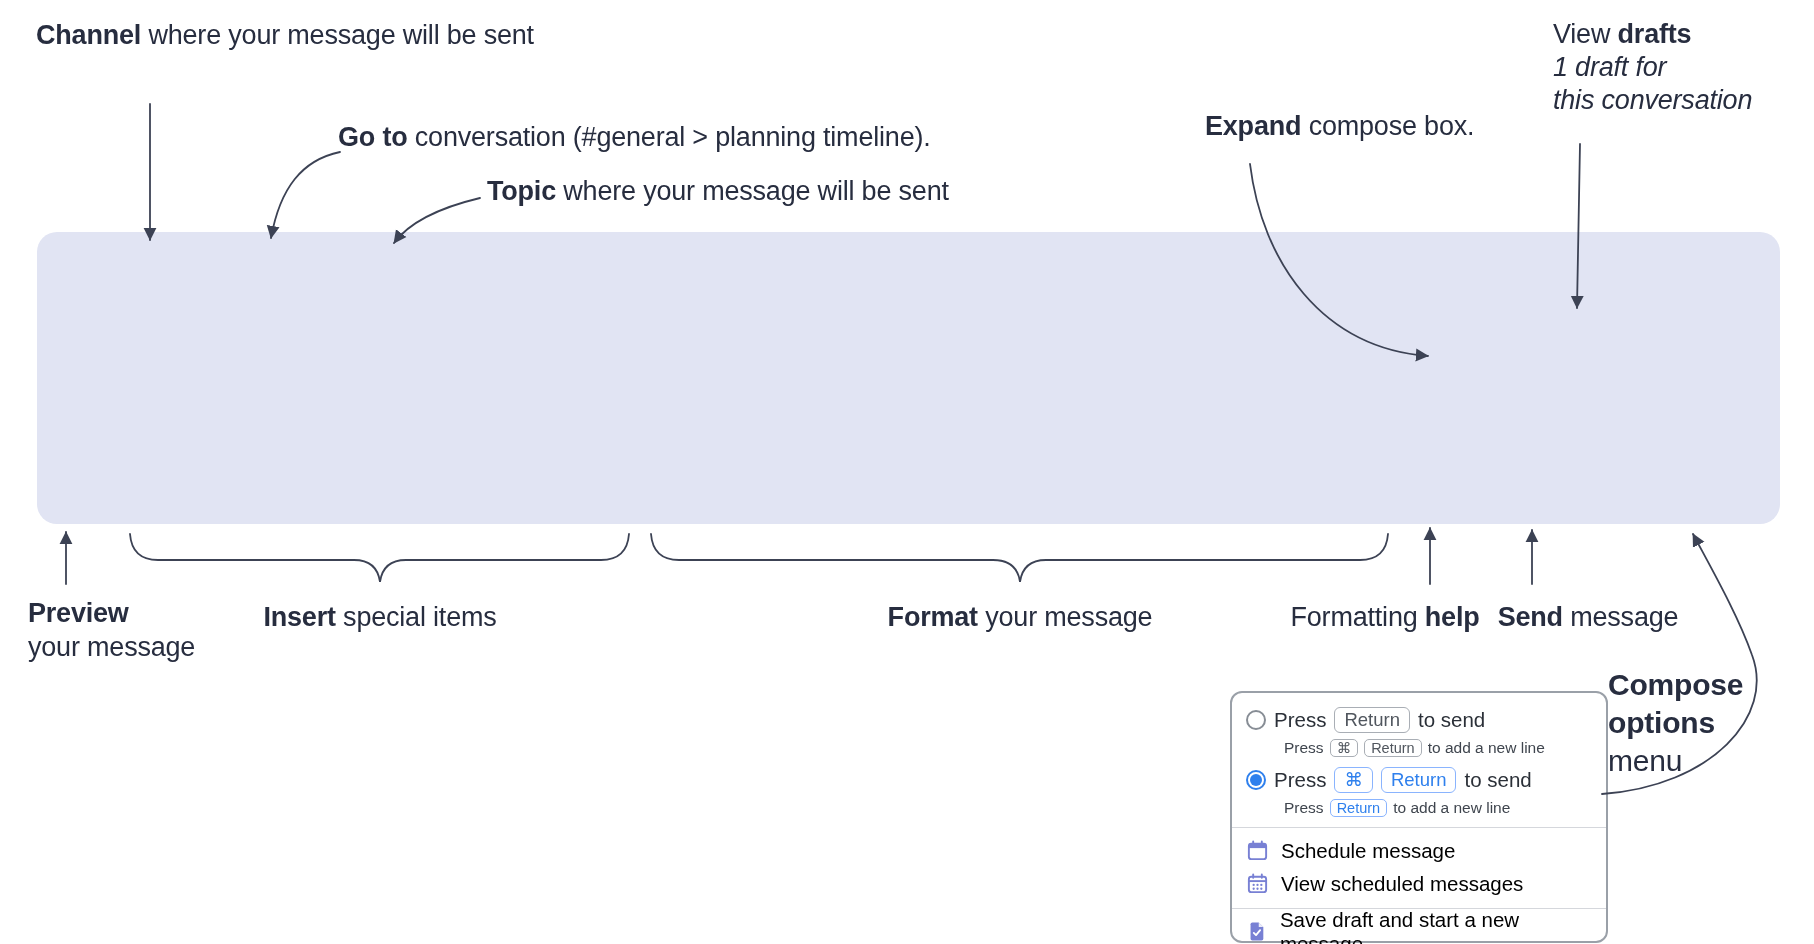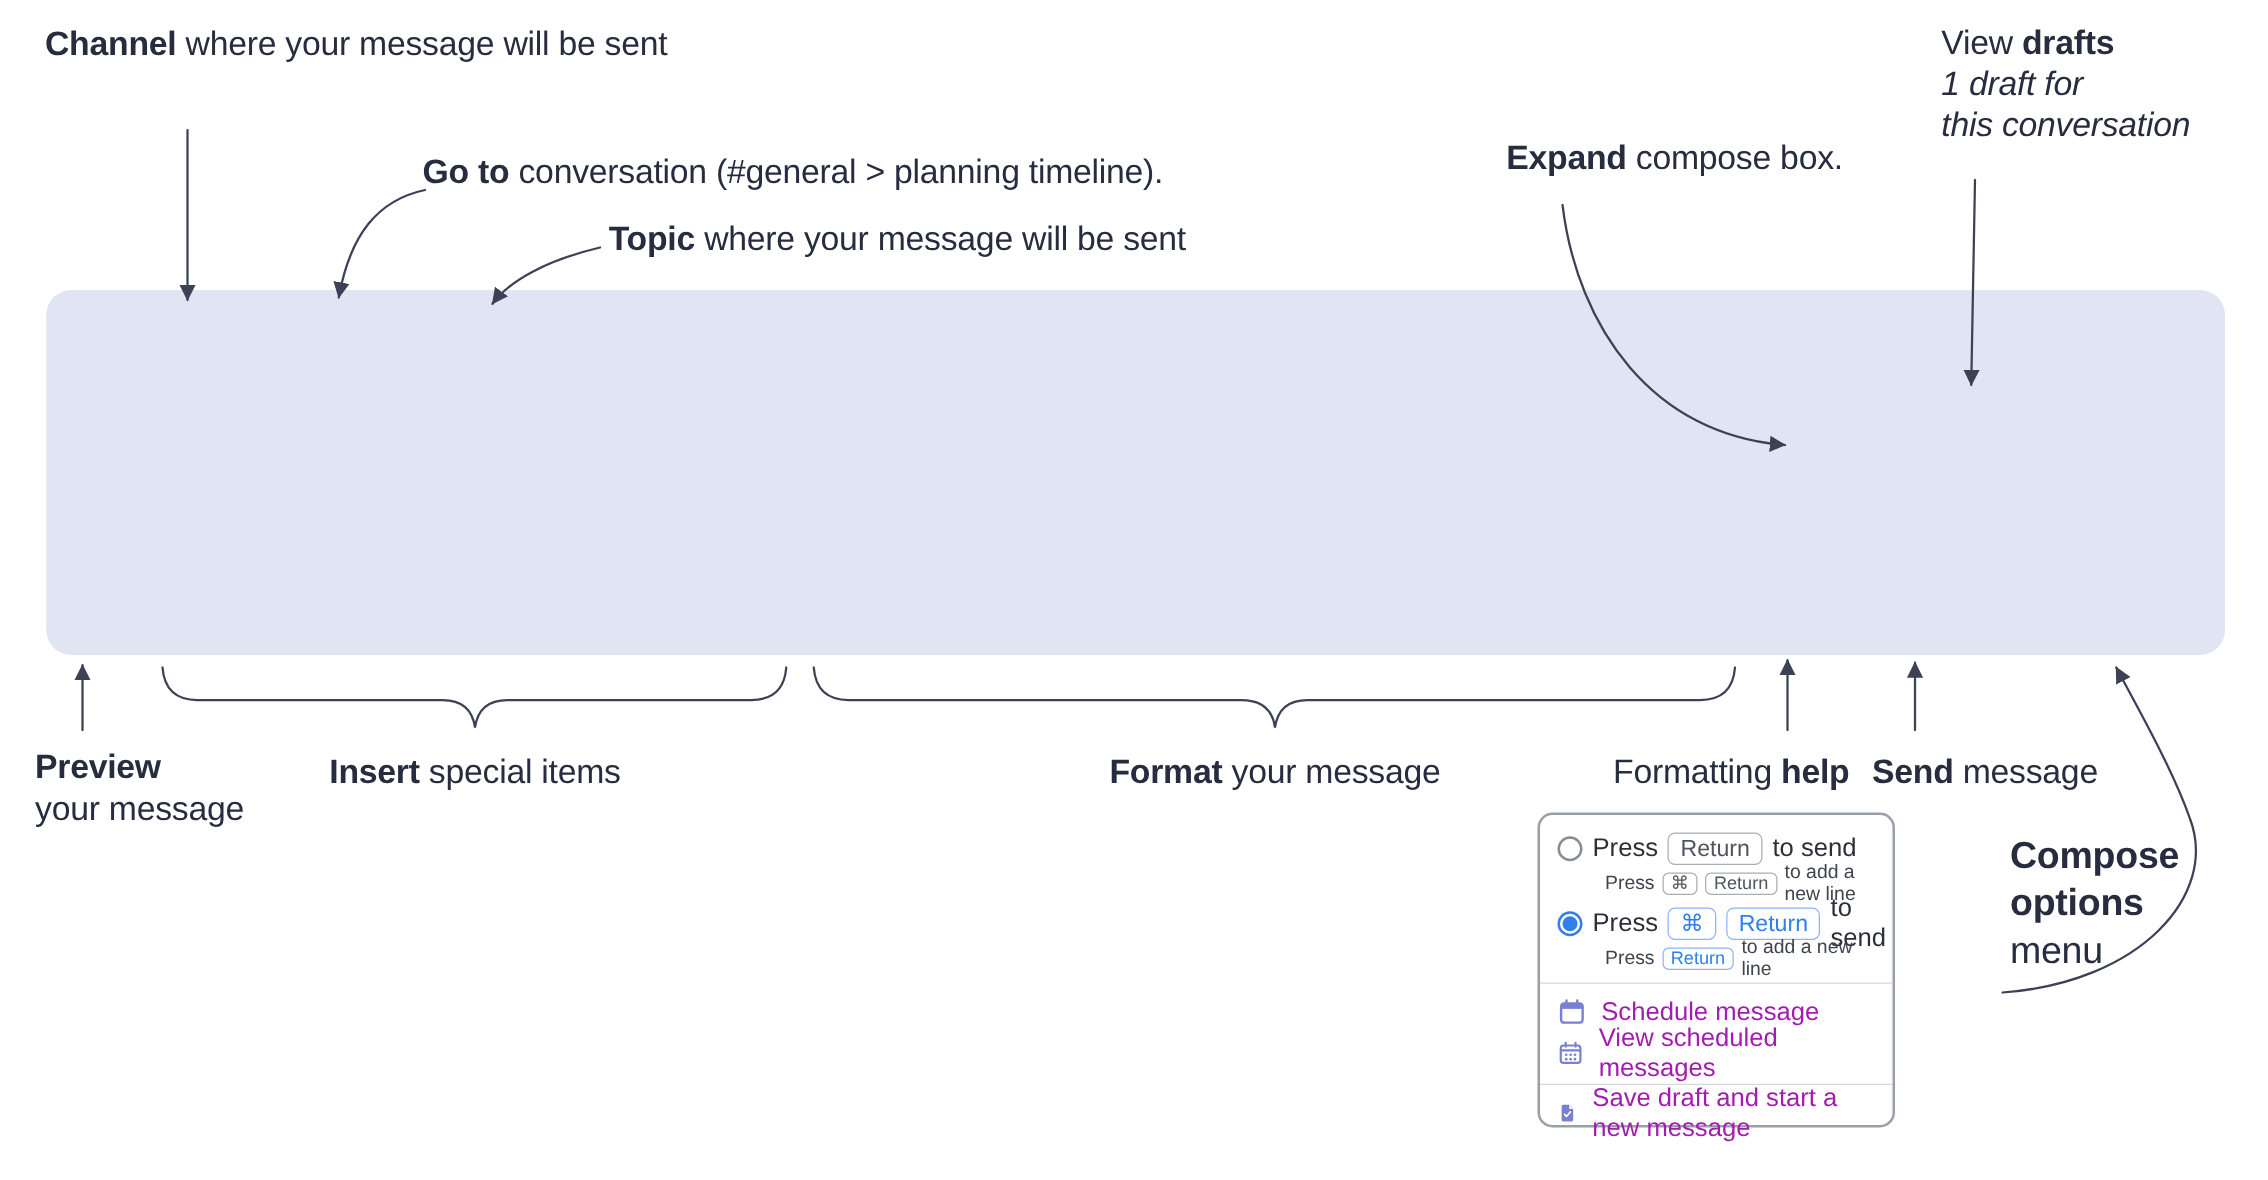--- a/index.html
+++ b/index.html
@@ -54,32 +54,32 @@
       align-items:flex-start;justify-content:center;padding-left:3px;box-sizing:border-box;}
   .spoiler-box i{display:block;height:3px;background:#5b6170;border-radius:1px;}
   
   .drafts-link{position:absolute;left:1537px;top:338px;font-size:27px;color:#6a73c7;cursor:pointer;}
   .send-btn{position:absolute;left:1528px;top:447px;width:122px;height:60px;background:#6461e8;border-radius:10px;
       display:flex;align-items:center;justify-content:center;cursor:pointer;}
   .dots-btn{position:absolute;left:1668px;top:450px;width:36px;height:56px;display:flex;flex-direction:column;
       align-items:center;justify-content:center;gap:7px;cursor:pointer;}
   .dots-btn i{width:10px;height:10px;border-radius:50%;background:#6f79cd;}
   
-  .popup{position:absolute;left:1230px;top:650px;width:286px;height:252px;background:#fff;border:2px solid #9aa0a8;
+  .popup{position:absolute;left:1230px;top:691px;width:378px;height:252px;background:#fff;border:2px solid #9aa0a8;
       border-radius:12px;box-sizing:border-box;z-index:2;padding:10px 14px 8px 14px;font-size:20.5px;color:#2b3038;}
   .prow{display:flex;align-items:center;gap:8px;margin-top:2px;height:30px;}
   .psub{display:flex;align-items:center;gap:6px;margin:2px 0 6px 38px;font-size:15.5px;color:#3f454e;height:22px;}
   .radio{width:20px;height:20px;border-radius:50%;border:2px solid #878d95;box-sizing:border-box;flex:none;cursor:pointer;}
   .radio.sel{border-color:#2f80ed;position:relative;}
   .radio.sel::after{content:"";position:absolute;left:2px;top:2px;width:12px;height:12px;border-radius:50%;background:#2f80ed;}
   .kbd{border:1.5px solid #a9aeb5;border-radius:6px;padding:1px 9px;color:#50565e;background:#fff;font-size:18.5px;}
   .kbd.sm{font-size:14.5px;padding:0 6px;border-radius:5px;}
   .kbd.blue{border-color:#8ab4fe;color:#2f80ed;}
   .pdiv{height:0;border-top:1.5px solid #d5d7dc;margin:8px -14px 6px -14px;}
-  .pitem{display:flex;align-items:center;gap:12px;height:33px;font-size:20.5px;color:#a21caf;cursor:pointer;}
+  .pitem{display:flex;align-items:center;gap:12px;height:33px;font-size:20.5px;color:#000000;cursor:pointer;}
 </style>
 </head>
 <body>
 
 <svg id="connectors" width="1814" height="944" viewBox="0 0 1814 944">
   <defs>
     <marker id="ah" viewBox="0 0 10 10" refX="7.5" refY="5" markerWidth="9" markerHeight="9" orient="auto">
       <path d="M0,1 L8,5 L0,9 Z" fill="#3c4254"></path>
     </marker>
   </defs>

